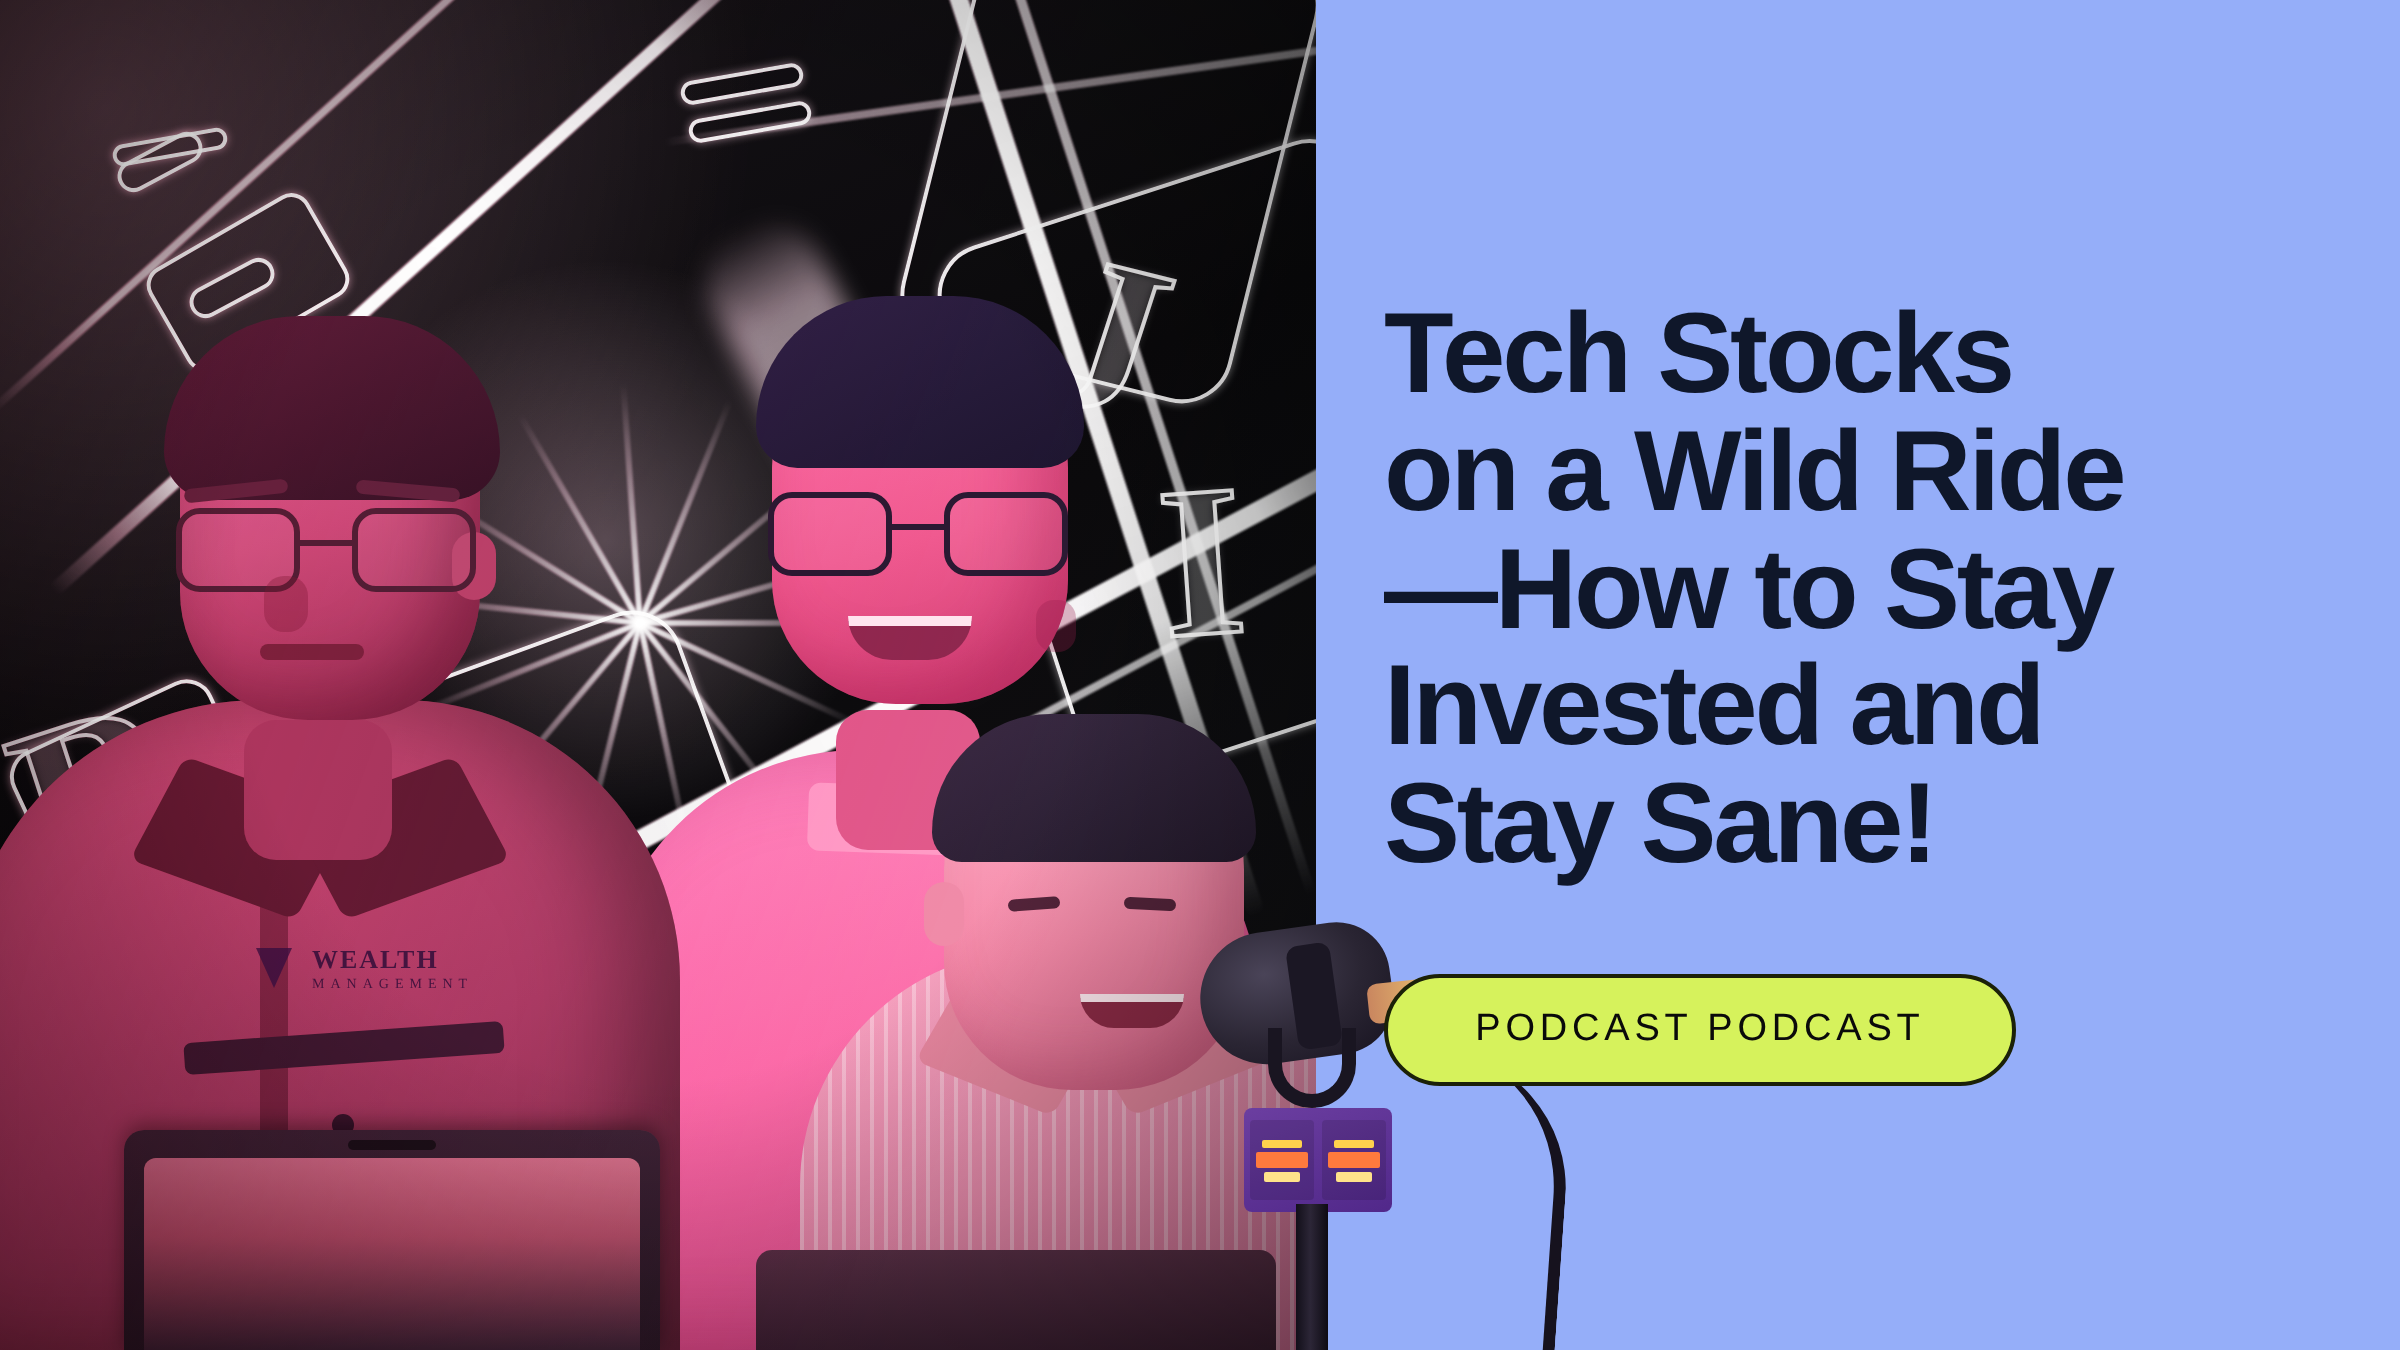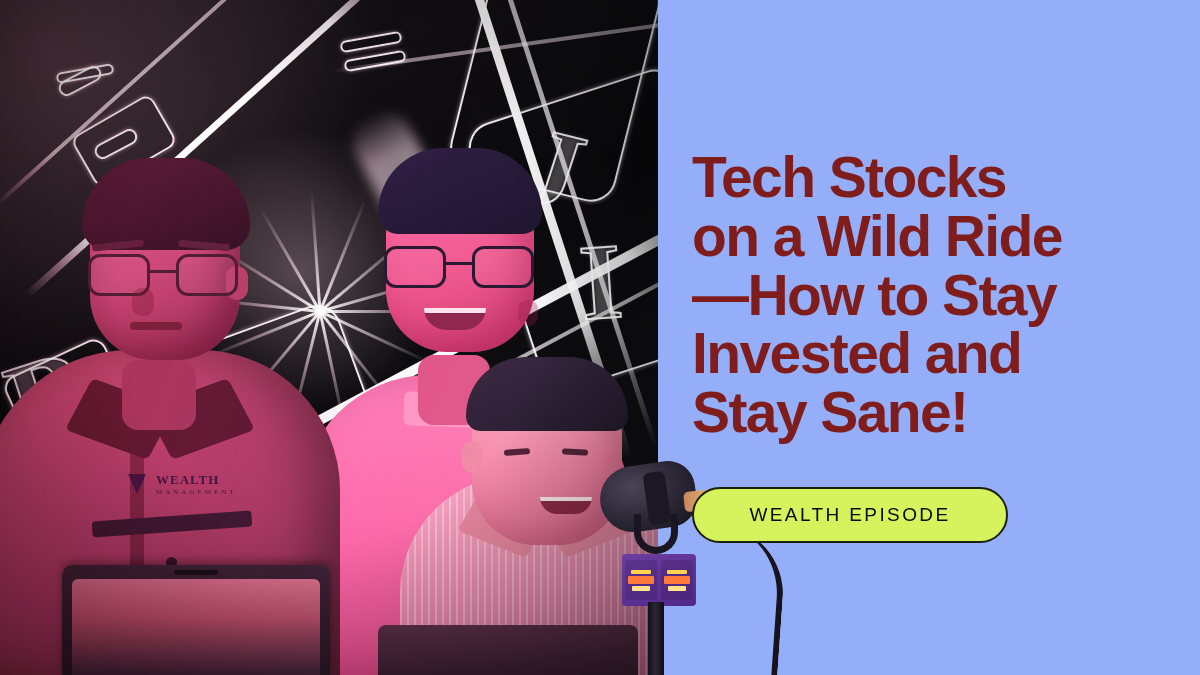--- a/index.html
+++ b/index.html
@@ -598,23 +598,23 @@
       <div class="flag-face">
         <i></i>
           <i></i>
           <i></i>
       </div>
     </div>
     <div class="stand"></div>
   </div>
 
 
-  <h1 class="title" style="color: #7f1d1d;">Tech Stocks
+  <h1 class="title" style="color: #0f172a;">Tech Stocks
 on a Wild Ride
 —How to Stay
 Invested and
 Stay Sane!</h1>
 
   <div class="badge" style="background: rgb(214, 242, 92); border-color: rgb(27, 33, 8);">
-    <span style="color: rgb(10, 10, 10);">WEALTH EPISODE</span>
+    <span style="color: rgb(10, 10, 10);">PODCAST PODCAST</span>
   </div>
 
 </div>
 
 </body></html>

